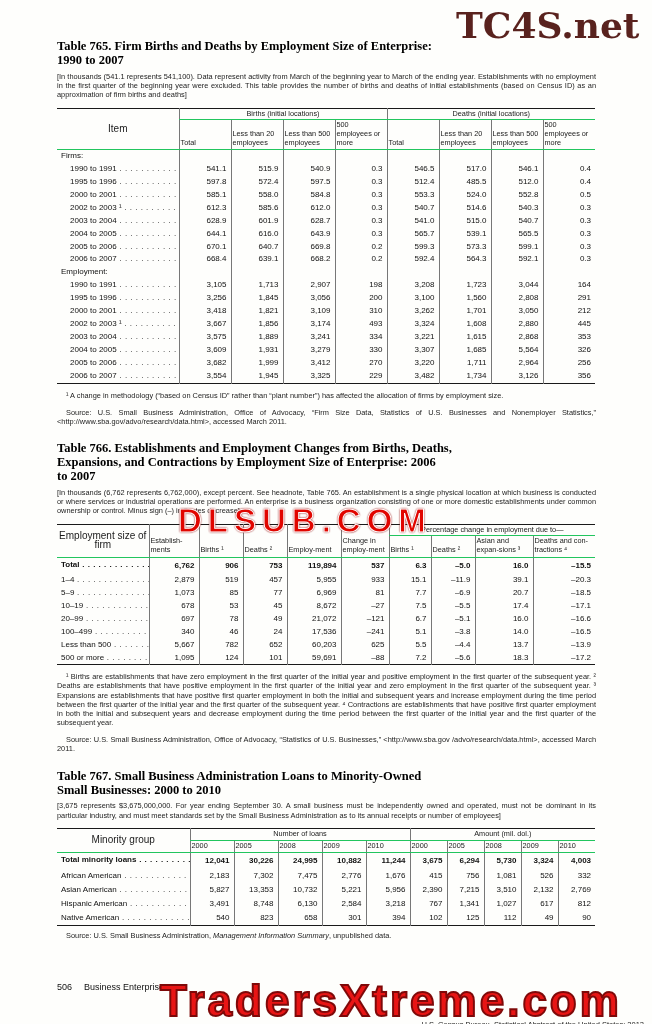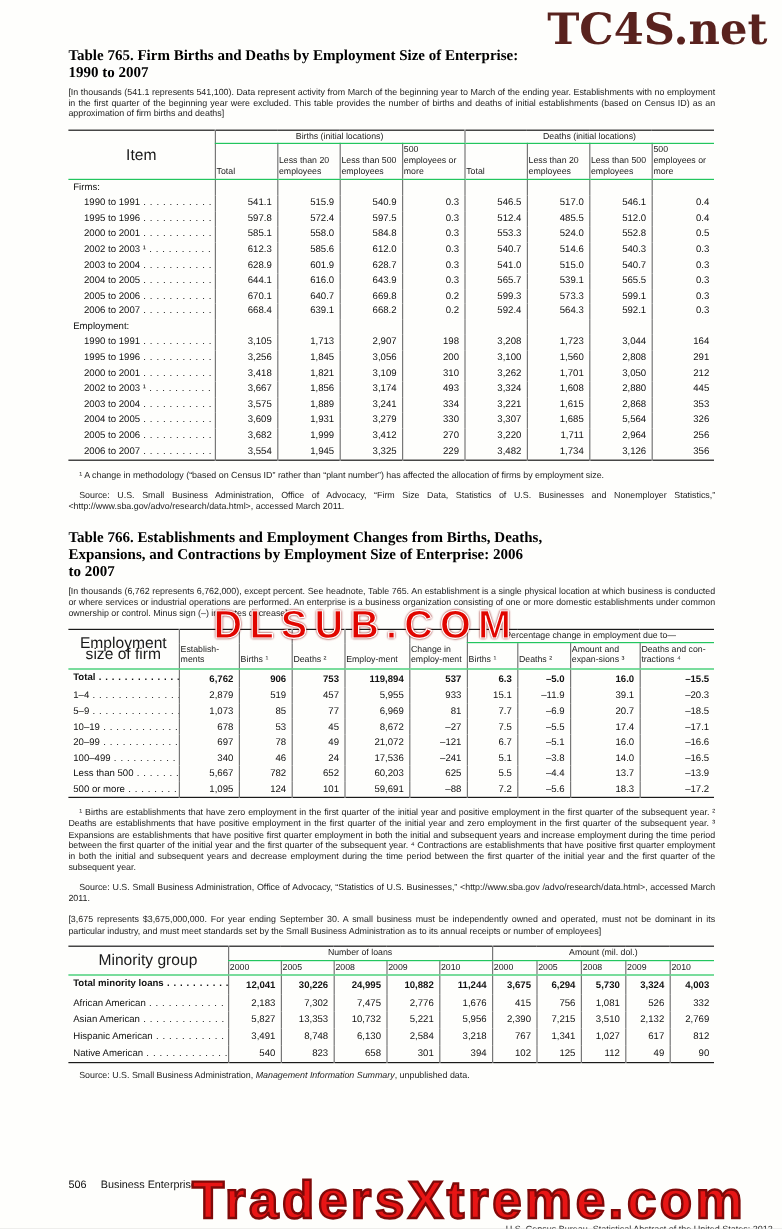--- a/index.html
+++ b/index.html
@@ -17,21 +17,21 @@
   .ftn{font-size:7.4px;line-height:9.3px;color:#1c1c1c;text-align:justify;text-indent:9px}
   .src{font-size:7.4px;line-height:9.3px;color:#1c1c1c;text-align:justify;text-indent:9px}
 
   table.t{border-collapse:collapse;table-layout:fixed;width:538px;margin-top:8px;
           border-top:1.2px solid #1a1a1a;border-bottom:1.2px solid #1a1a1a}
   .t th,.t td{border-left:1px solid #777;overflow:hidden}
   .t th.item-h,.t td.lbl{border-left:none}
   .t thead th{border-bottom:1px solid #22c55e;font-weight:normal;font-size:7.3px;line-height:8.6px;padding:1px 2px;color:#1a1a1a}
   .t th.grp{text-align:center}
   .t th.sub{text-align:left;vertical-align:bottom;padding:1px 3px 2px 1px}
-  .t th.item-h{text-align:center;vertical-align:middle;font-size:13px}
+  .t th.item-h{text-align:center;vertical-align:middle;font-size:10px}
   .t td{font-size:8px;color:#111}
   .t td.num{text-align:right;padding:0 4px 0 0}
   .t td.lbl{padding-left:4px;white-space:nowrap;overflow:hidden}
   .t765 tbody td{line-height:10.9px}
   .t766 tbody td{line-height:11px}
   .t767 tbody td{line-height:12px}
   .t765 td.lbl{padding-left:13px}
   .t765 td.lbl.sect{padding-left:4px}
   tr.b td{font-weight:bold}
   tr.gap td{padding-bottom:3px}
@@ -328,21 +328,21 @@
           <th class="sub" rowspan="2">Establish-ments</th>
           <th class="sub" rowspan="2">Births ¹</th>
           <th class="sub" rowspan="2">Deaths ²</th>
           <th class="sub" rowspan="2">Employ-ment</th>
           <th class="sub" rowspan="2">Change in employ-ment</th>
           <th class="grp" colspan="4">Percentage change in employment due to—</th>
         </tr>
         <tr>
           <th class="sub">Births ¹</th>
           <th class="sub">Deaths ²</th>
-          <th class="sub">Amount and expan-sions ³</th>
+          <th class="sub">Asian and expan-sions ³</th>
           <th class="sub">Deaths and con-tractions ⁴</th>
         </tr>
       </thead>
       <tbody>
           <tr class="b gap">
             <td class="lbl"><span>Total</span><span class="dots"> . . . . . . . . . . . . . . . . . . . . . . . . . . . . . . . . . . . . . . . . . . . . . . . . . . . . . . . . . . . .</span></td>
             <td class="num">6,762</td>
             <td class="num">906</td>
             <td class="num">753</td>
             <td class="num">119,894</td>
@@ -437,20 +437,24 @@
             <td class="num">–17.2</td>
           </tr>
         </tbody>
     </table>
 
     <div class="ftnblock">
       <p class="ftn">¹ Births are establishments that have zero employment in the first quarter of the initial year and positive employment in the first quarter of the subsequent year. ² Deaths are establishments that have positive employment in the first quarter of the initial year and zero employment in the first quarter of the subsequent year. ³ Expansions are establishments that have positive first quarter employment in both the initial and subsequent years and increase employment during the time period between the first quarter of the initial year and the first quarter of the subsequent year. ⁴ Contractions are establishments that have positive first quarter employment in both the initial and subsequent years and decrease employment during the time period between the first quarter of the initial year and the first quarter of the subsequent year.</p>
       <p class="src">Source: U.S. Small Business Administration, Office of Advocacy, “Statistics of U.S. Businesses,” &lt;http://www.sba.gov /advo/research/data.html&gt;, accessed March 2011.</p>
     </div>
 
+    <div class="tbl-title" id="t767-title">
+      <div>Table 767. Small Business Administration Loans to Minority-Owned</div>
+      <div>Small Businesses: 2000 to 2010</div>
+    </div>
     <p class="headnote">[3,675 represents $3,675,000,000. For year ending September 30. A small business must be independently owned and operated, must not be dominant in its particular industry, and must meet standards set by the Small Business Administration as to its annual receipts or number of employees]</p>
 
     <table class="t t767">
       <colgroup>
         <col style="width:133px">
         <col style="width:44px">
           <col style="width:44px">
           <col style="width:44px">
           <col style="width:44px">
           <col style="width:44px">

